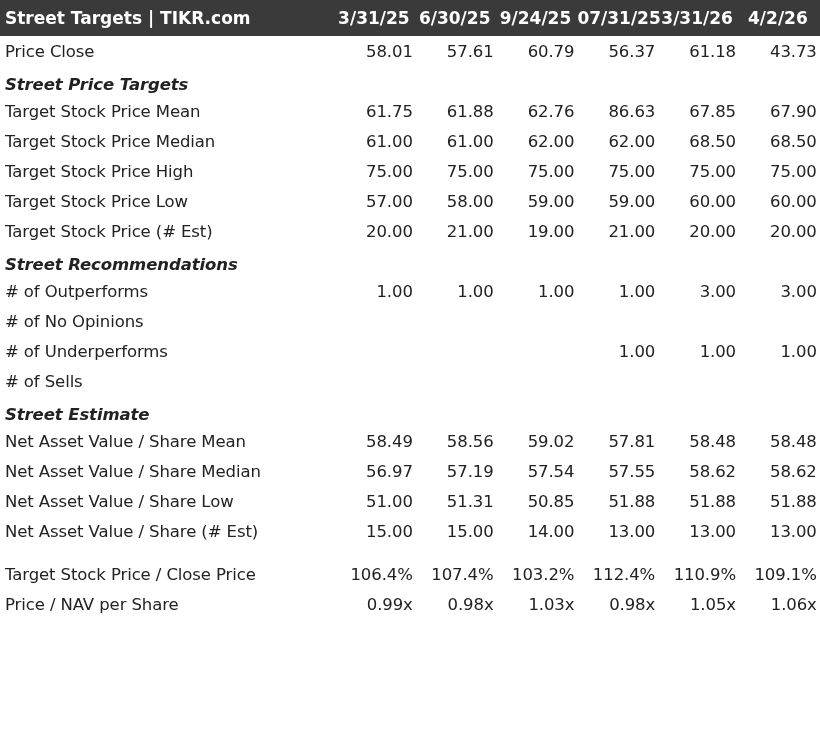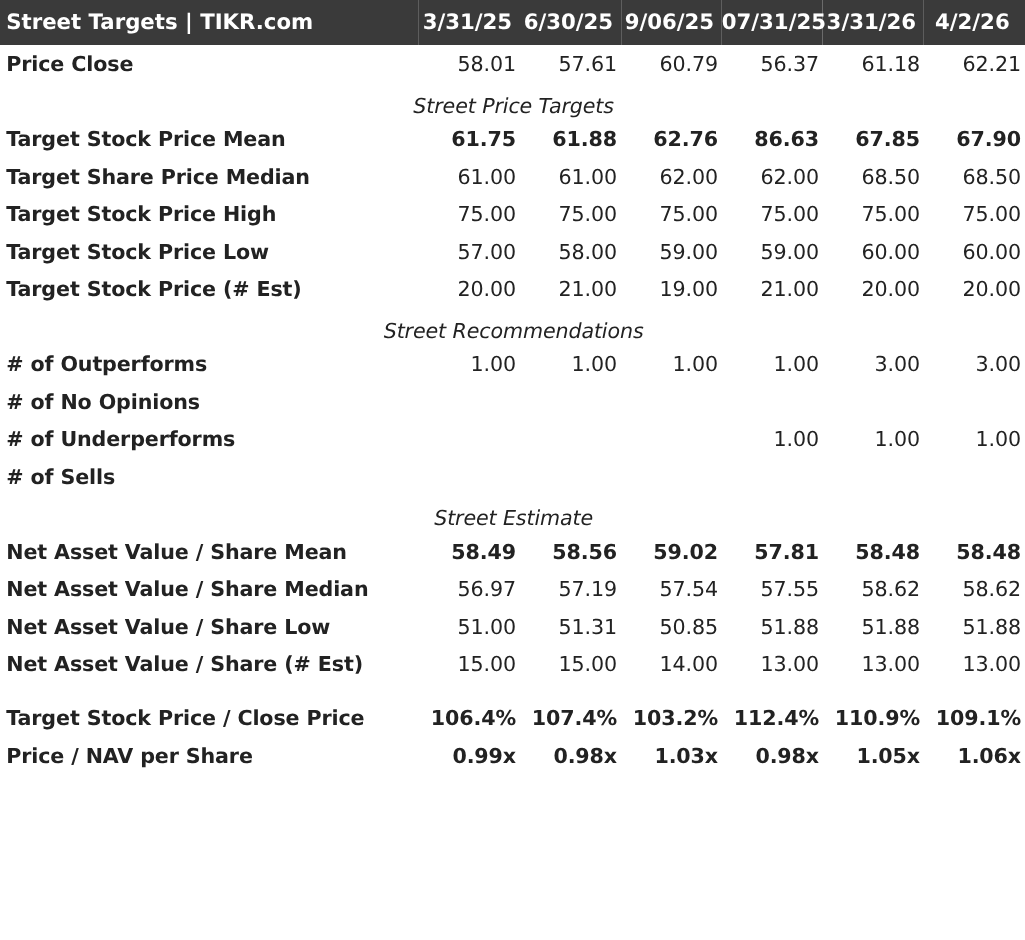--- a/index.html
+++ b/index.html
@@ -5,73 +5,73 @@
     * { margin: 0; padding: 0; box-sizing: border-box; }
     html, body { width: 820px; height: 752px; background: #ffffff; overflow: hidden; }
     body { font-family: "DejaVu Sans", "Liberation Sans", sans-serif; color: #222222; font-size: 16.5px; }
     table { border-collapse: collapse; width: 708px; table-layout: fixed; }
     col.c-label { width: 335px; }
     col.c-val { width: 80.8px; }
     thead tr { background: #3a3a3a; color: #ffffff; height: 36px; }
     thead th { font-weight: bold; font-size: 17px; padding-right: 3px; white-space: nowrap; }
     thead th.hdr-title { text-align: left; padding-left: 5px; }
     tbody td { height: 30px; text-align: right; padding-right: 3px; white-space: nowrap; letter-spacing: -0.1px; }
-    tbody td.lbl { text-align: left; padding-left: 5px; font-weight: bold; }
-    tr.bold td { font-weight: bold; }
-    tr.section td { font-weight: normal; font-style: italic; height: 30px; vertical-align: bottom; padding-bottom: 2px; text-align: center; }
+    tbody td.lbl { text-align: left; padding-left: 5px; }
+    tr.bold td { font-weight: normal; }
+    tr.section td { font-weight: bold; font-style: italic; height: 30px; vertical-align: bottom; padding-bottom: 2px; }
     tr.gap td { height: 13px; }
   </style>
 </head>
 <body>
 
 <table>
   <colgroup>
     <col class="c-label">
       <col class="c-val">
       <col class="c-val">
       <col class="c-val">
       <col class="c-val">
       <col class="c-val">
       <col class="c-val">
   </colgroup>
   <thead>
     <tr>
       <th class="hdr-title">Street Targets | TIKR.com</th>
       <th>3/31/25</th>
       <th>6/30/25</th>
-      <th>9/06/25</th>
+      <th>9/24/25</th>
       <th>07/31/25</th>
       <th>3/31/26</th>
       <th>4/2/26</th>
     </tr>
   </thead>
   <tbody id="tbody">
       <tr class="">
         <td class="lbl">Price Close</td>
         <td>58.01</td>
         <td>57.61</td>
         <td>60.79</td>
         <td>56.37</td>
         <td>61.18</td>
-        <td>62.21</td>
+        <td>43.73</td>
       </tr>
       <tr class="section">
         <td class="lbl" colspan="7">Street Price Targets</td>
       </tr>
       <tr class="bold">
         <td class="lbl">Target Stock Price Mean</td>
         <td>61.75</td>
         <td>61.88</td>
         <td>62.76</td>
         <td>86.63</td>
         <td>67.85</td>
         <td>67.90</td>
       </tr>
       <tr class="">
-        <td class="lbl">Target Share Price Median</td>
+        <td class="lbl">Target Stock Price Median</td>
         <td>61.00</td>
         <td>61.00</td>
         <td>62.00</td>
         <td>62.00</td>
         <td>68.50</td>
         <td>68.50</td>
       </tr>
       <tr class="">
         <td class="lbl">Target Stock Price High</td>
         <td>75.00</td>

